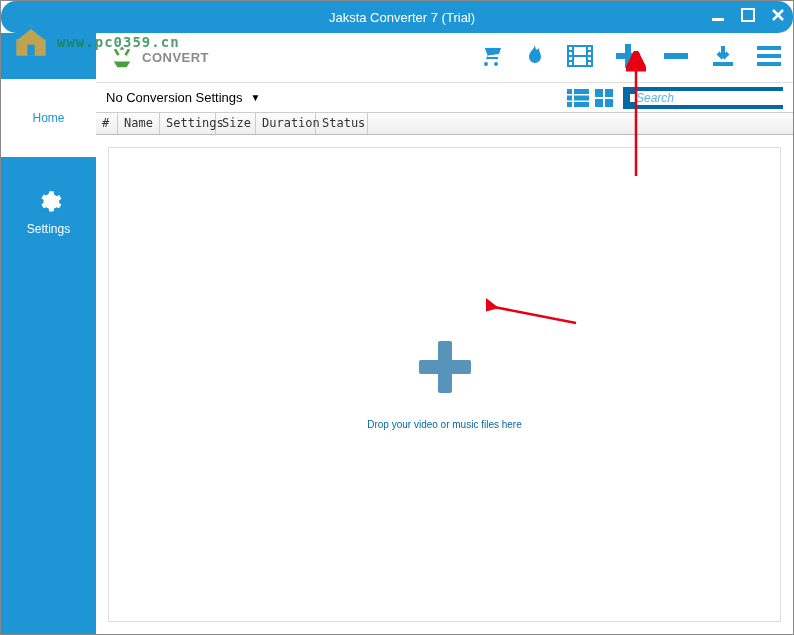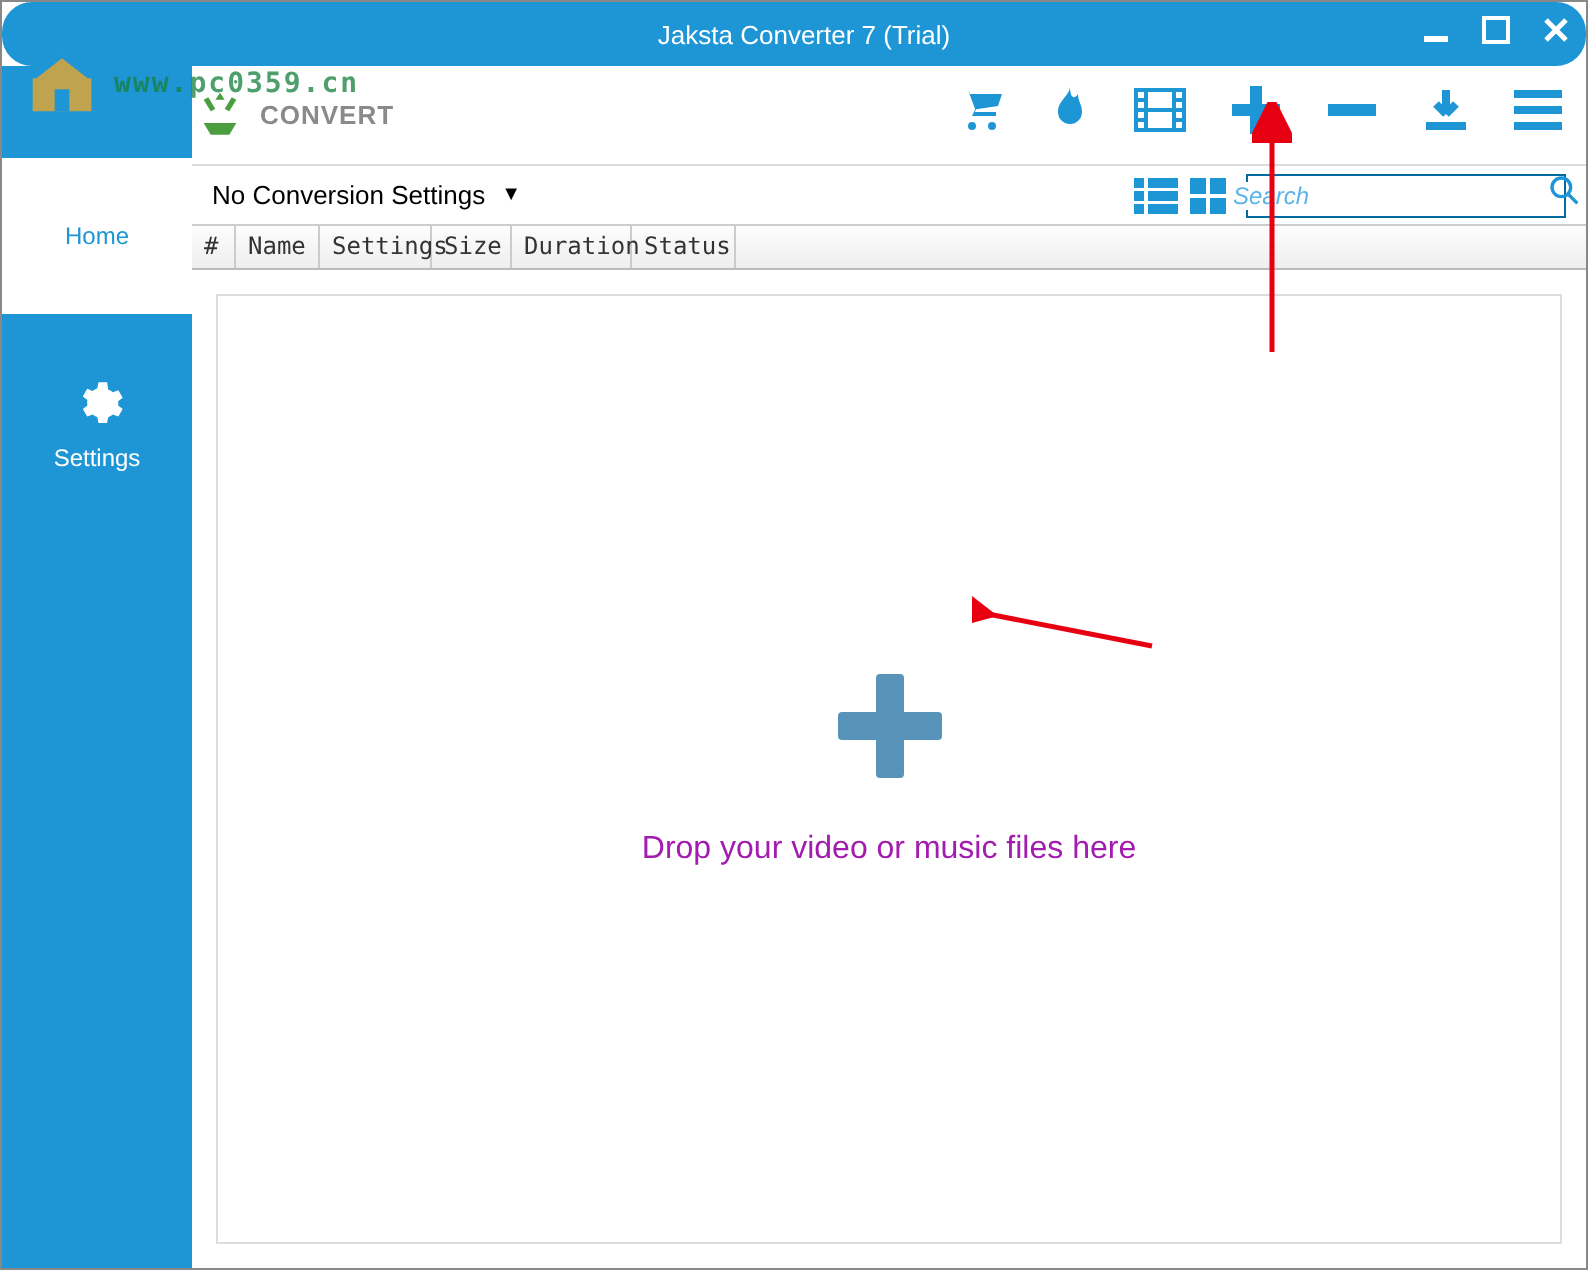--- a/index.html
+++ b/index.html
@@ -24,51 +24,51 @@
     
     .sidebar { width: 95px; background: #1e96d6; color: #fff; display: flex; flex-direction: column; align-items: center; padding-top: 46px; }
     .sidebar-item { display: flex; flex-direction: column; align-items: center; padding: 32px 0; width: 100%; cursor: pointer; font-size: 12px; }
     .sidebar-item.active { background: #fff; color: #1e96d6; }
     .sidebar-icon { margin-bottom: 4px; }
     
     
     .content { flex: 1; background: #fff; display: flex; flex-direction: column; }
     
     
-    .top-toolbar { height: 50px; display: flex; align-items: center; justify-content: space-between; padding: 0 12px 0 0; border-bottom: 1px solid #ddd; }
+    .top-toolbar { height: 50px; display: flex; align-items: center; justify-content: space-between; padding: 0 12px 0 12px; border-bottom: 1px solid #ddd; }
     .brand { display: flex; align-items: center; gap: 6px; }
     .brand-icon { width: 28px; height: 28px; }
     .brand-text { font-size: 13px; font-weight: bold; color: #8a8a8a; letter-spacing: 0.5px; }
     .toolbar-icons { display: flex; gap: 22px; align-items: center; }
     .toolbar-icon { cursor: pointer; color: #1e96d6; }
     
     
     .conversion-bar { height: 30px; display: flex; align-items: center; padding: 0 10px; border-bottom: 1px solid #ccc; gap: 10px; }
     .dropdown { display: flex; align-items: center; gap: 8px; cursor: pointer; font-size: 13px; flex: 1; }
     .dropdown-arrow { font-size: 10px; }
     .view-toggles { display: flex; gap: 6px; }
     .view-toggle { cursor: pointer; display: flex; }
-    .search-box { display: flex; align-items: center; border: 1px solid #0369a1; height: 22px; width: 160px; padding: 0 6px; justify-content: center; }
+    .search-box { display: flex; align-items: center; border: 7px solid #0369a1; height: 22px; width: 160px; padding: 0 6px; }
     .search-box input { border: none; outline: none; flex: 1; font-size: 12px; color: #1e96d6; font-style: italic; }
     .search-box input::placeholder { color: #5ab4e8; font-style: italic; }
     
     
     .table-header { display: flex; height: 22px; background: linear-gradient(#fdfdfd, #eeeeee); border-bottom: 1px solid #bbb; font-family: Consolas, "SimSun", monospace; font-size: 12px; }
     .th { border-right: 1px solid #ccc; padding: 3px 6px; color: #333; }
     .th-num { width: 22px; }
     .th-name { width: 42px; }
     .th-quality { width: 56px; }
     .th-size { width: 40px; }
     .th-duration { width: 60px; }
     .th-status { width: 52px; }
     
     
     .dropzone { flex: 1; display: flex; flex-direction: column; align-items: center; justify-content: center; gap: 20px; color: #8a8a8a; border: 1px solid #ddd; margin: 12px; position: relative; }
     .big-plus { color: #5893b9; }
-    .dropzone-text { font-size: 16px; color: #a21caf; }
+    .dropzone-text { font-size: 10px; color: #0369a1; }
     
     
     .arrow-anno { position: absolute; z-index: 200; pointer-events: none; }
     .arrow1 { top: 50px; left: 625px; }
     .arrow2 { top: 292px; left: 485px; }
   </style>
 </head>
 <body>
 
 <div class="titlebar">

